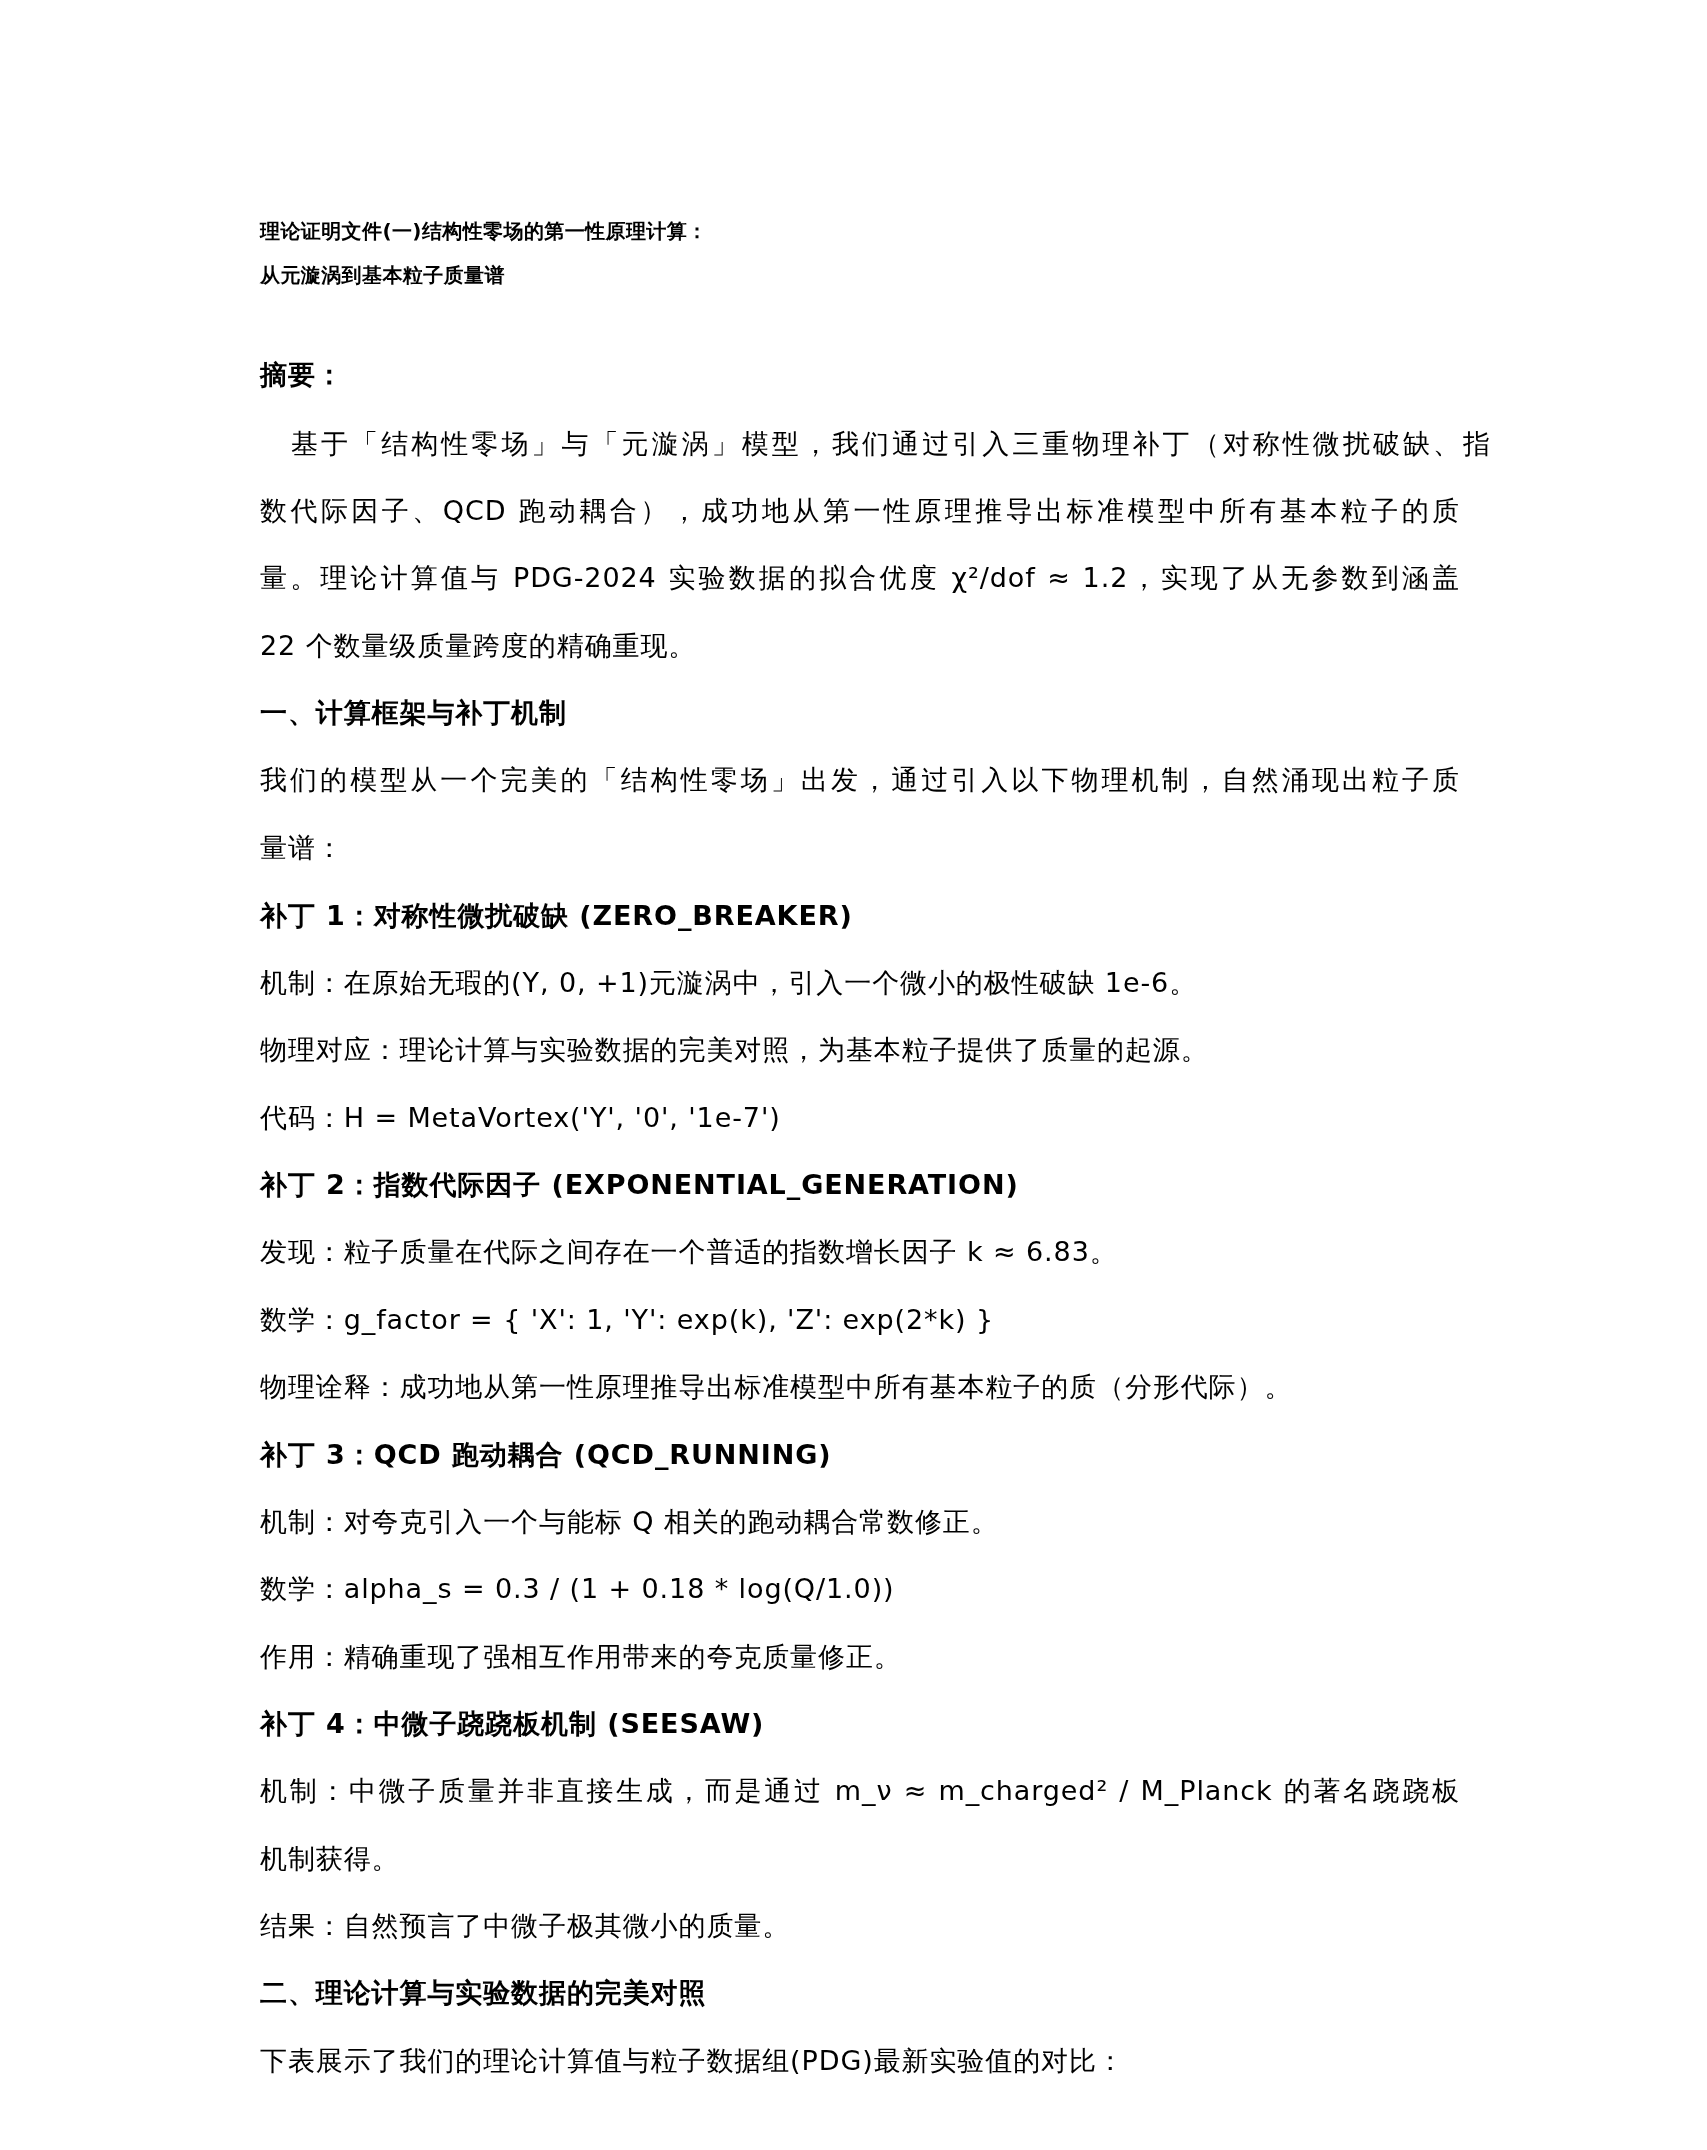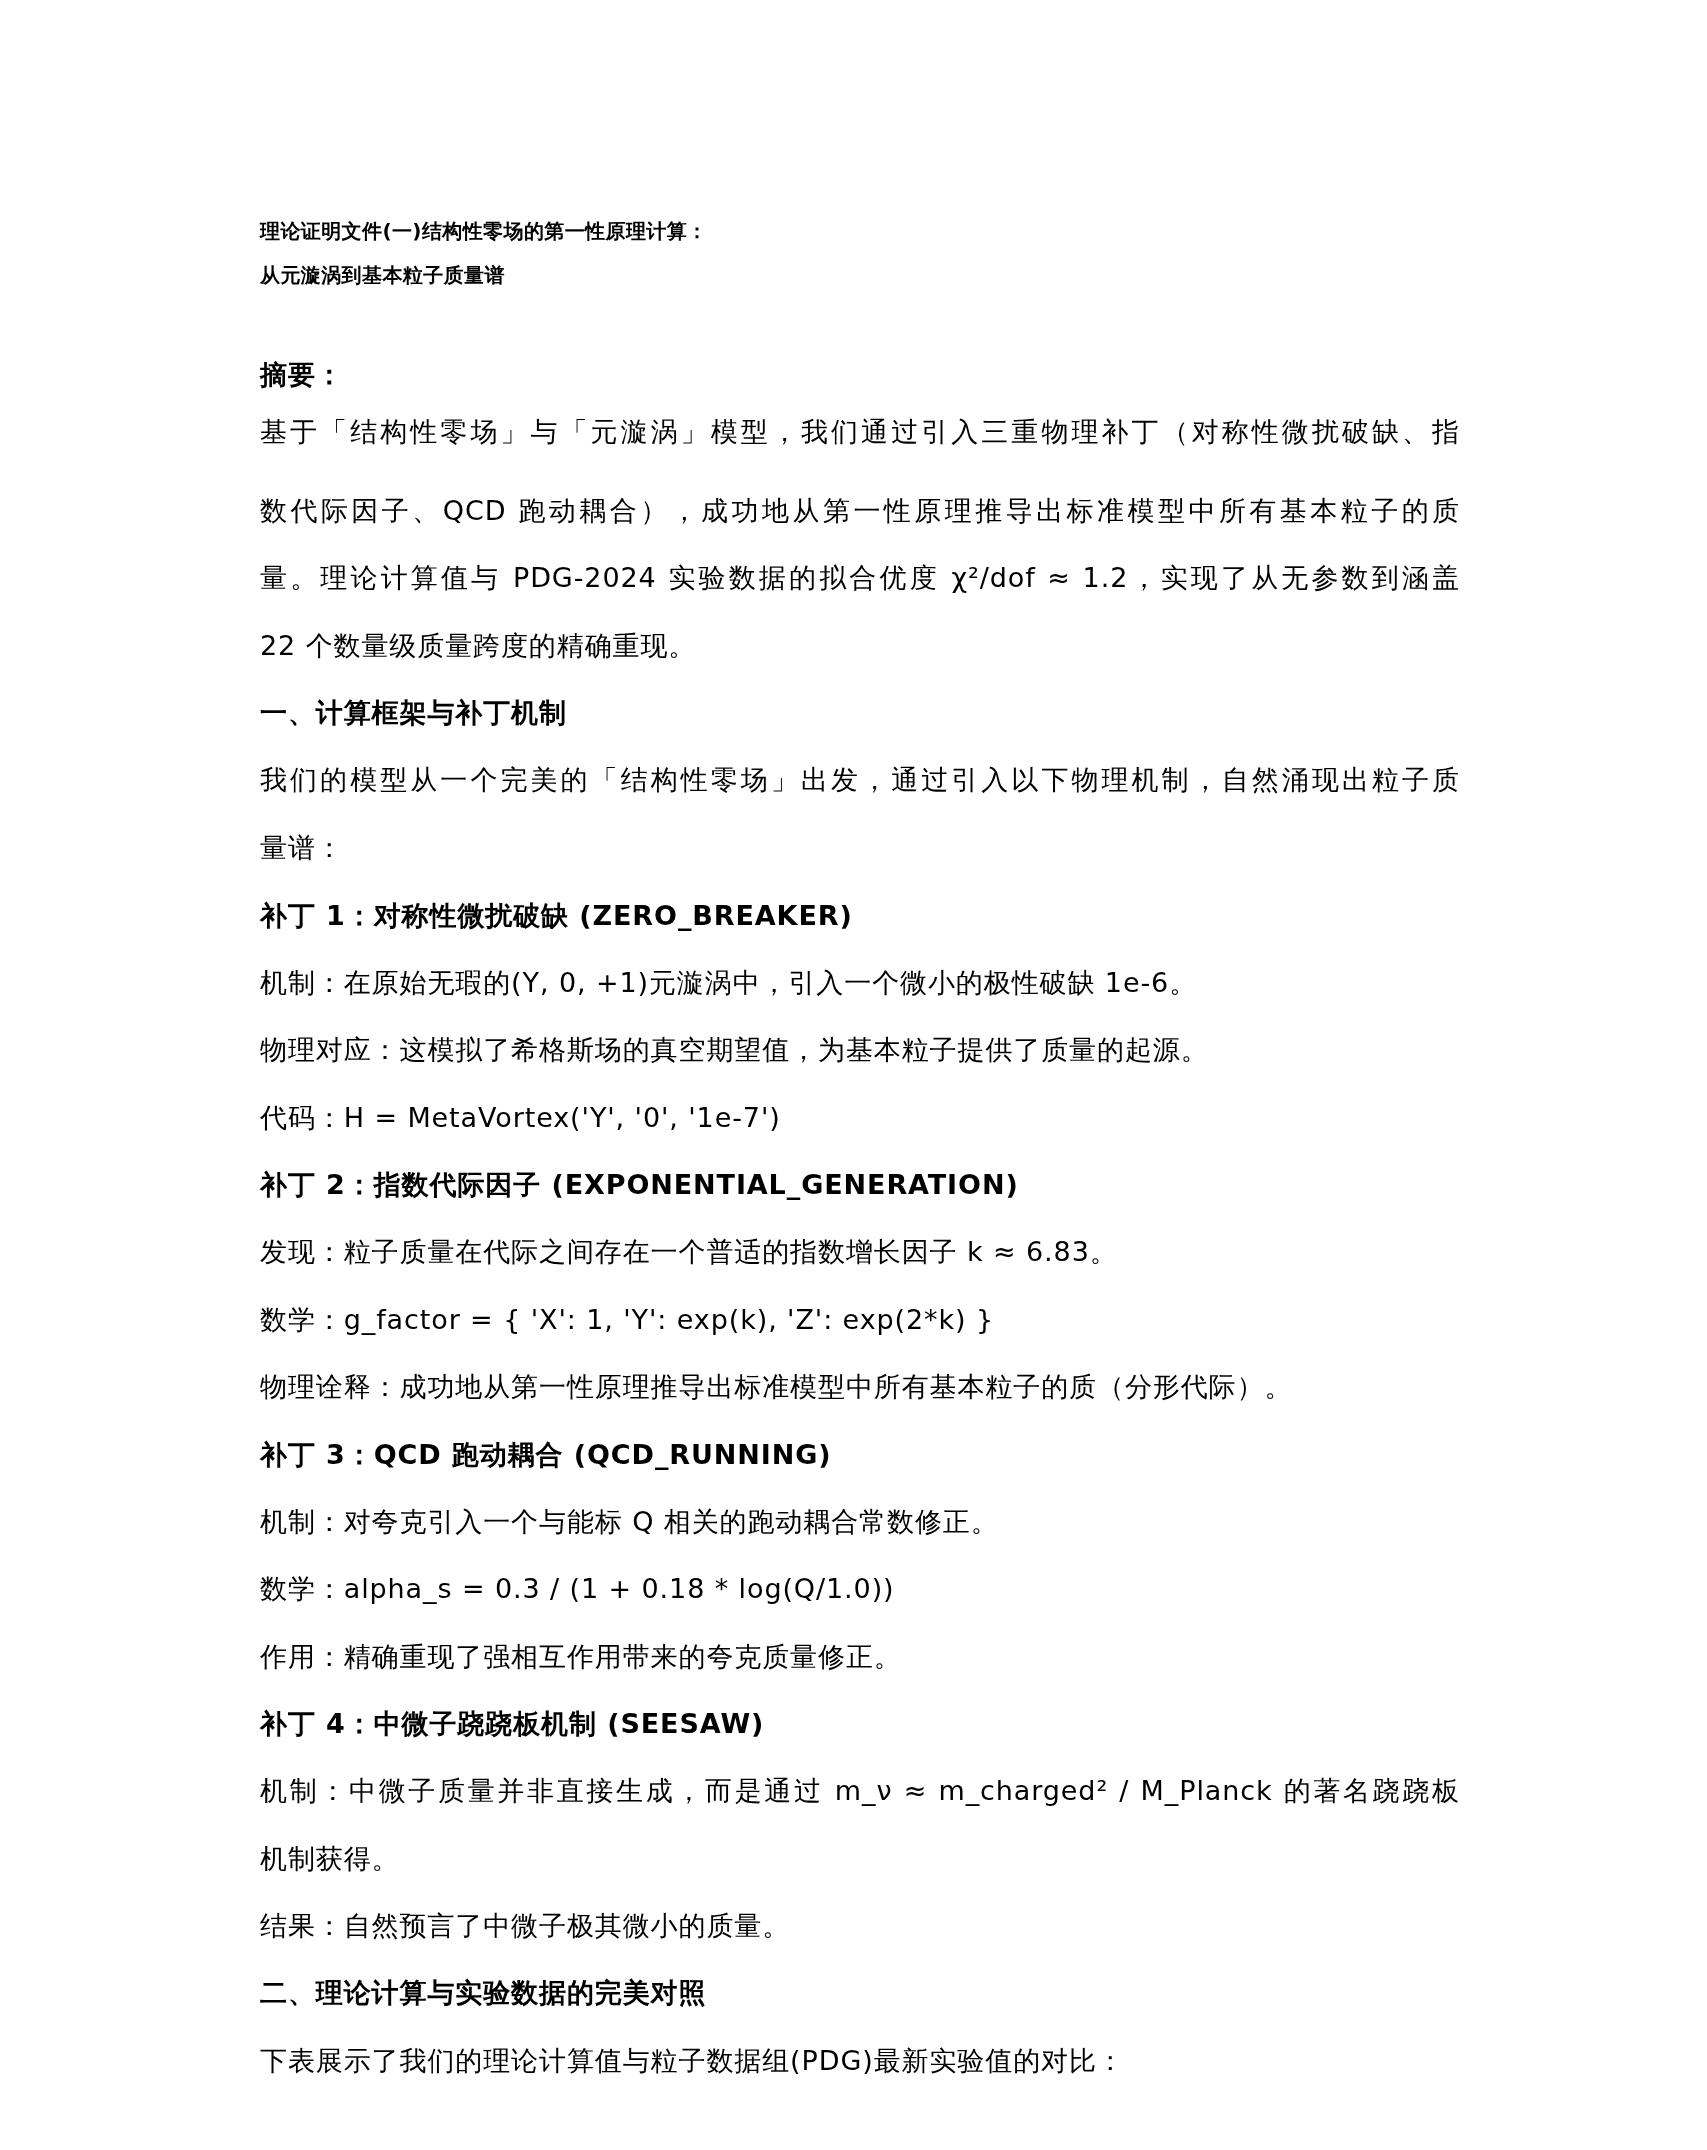--- a/index.html
+++ b/index.html
@@ -50,32 +50,32 @@
 </style>
 </head>
 <body>
 
 <div class="page">
 
   <div class="title t1">理论证明文件(一)结构性零场的第一性原理计算：</div>
   <div class="title t2">从元漩涡到基本粒子质量谱</div>
 
   <div class="line bold" style="top:355px;">摘要：</div>
-  <div class="line justify" style="top:412px;">基于「结构性零场」与「元漩涡」模型，我们通过引入三重物理补丁（对称性微扰破缺、指</div>
+  <div class="line justify" style="top:424px;margin-left:31px;">基于「结构性零场」与「元漩涡」模型，我们通过引入三重物理补丁（对称性微扰破缺、指</div>
   <div class="line justify" style="top:491px;">数代际因子、QCD 跑动耦合），成功地从第一性原理推导出标准模型中所有基本粒子的质</div>
   <div class="line justify" style="top:558px;">量。理论计算值与 PDG-2024 实验数据的拟合优度 χ²/dof ≈ 1.2，实现了从无参数到涵盖</div>
   <div class="line" style="top:626px;">22 个数量级质量跨度的精确重现。</div>
 
   <div class="line bold" style="top:693px;">一、计算框架与补丁机制</div>
   <div class="line justify" style="top:760px;">我们的模型从一个完美的「结构性零场」出发，通过引入以下物理机制，自然涌现出粒子质</div>
   <div class="line" style="top:828px;">量谱：</div>
 
   <div class="line bold" style="top:896px;">补丁 1：对称性微扰破缺  (ZERO_BREAKER)</div>
   <div class="line" style="top:963px;">机制：在原始无瑕的(Y, 0, +1)元漩涡中，引入一个微小的极性破缺  1e-6。</div>
-  <div class="line" style="top:1030px;">物理对应：这模拟了希格斯场的真空期望值，为基本粒子提供了质量的起源。</div>
+  <div class="line" style="top:1030px;">物理对应：理论计算与实验数据的完美对照，为基本粒子提供了质量的起源。</div>
   <div class="line" style="top:1098px;">代码：H = MetaVortex('Y', '0', '1e-7')</div>
 
   <div class="line bold" style="top:1165px;">补丁 2：指数代际因子  (EXPONENTIAL_GENERATION)</div>
   <div class="line" style="top:1232px;">发现：粒子质量在代际之间存在一个普适的指数增长因子  k  ≈  6.83。</div>
   <div class="line" style="top:1300px;">数学：g_factor = { 'X': 1, 'Y': exp(k), 'Z': exp(2*k) }</div>
   <div class="line" style="top:1367px;">物理诠释：成功地从第一性原理推导出标准模型中所有基本粒子的质（分形代际）。</div>
 
   <div class="line bold" style="top:1435px;">补丁 3：QCD 跑动耦合  (QCD_RUNNING)</div>
   <div class="line" style="top:1502px;">机制：对夸克引入一个与能标 Q 相关的跑动耦合常数修正。</div>
   <div class="line" style="top:1569px;">数学：alpha_s = 0.3 / (1 + 0.18 * log(Q/1.0))</div>

